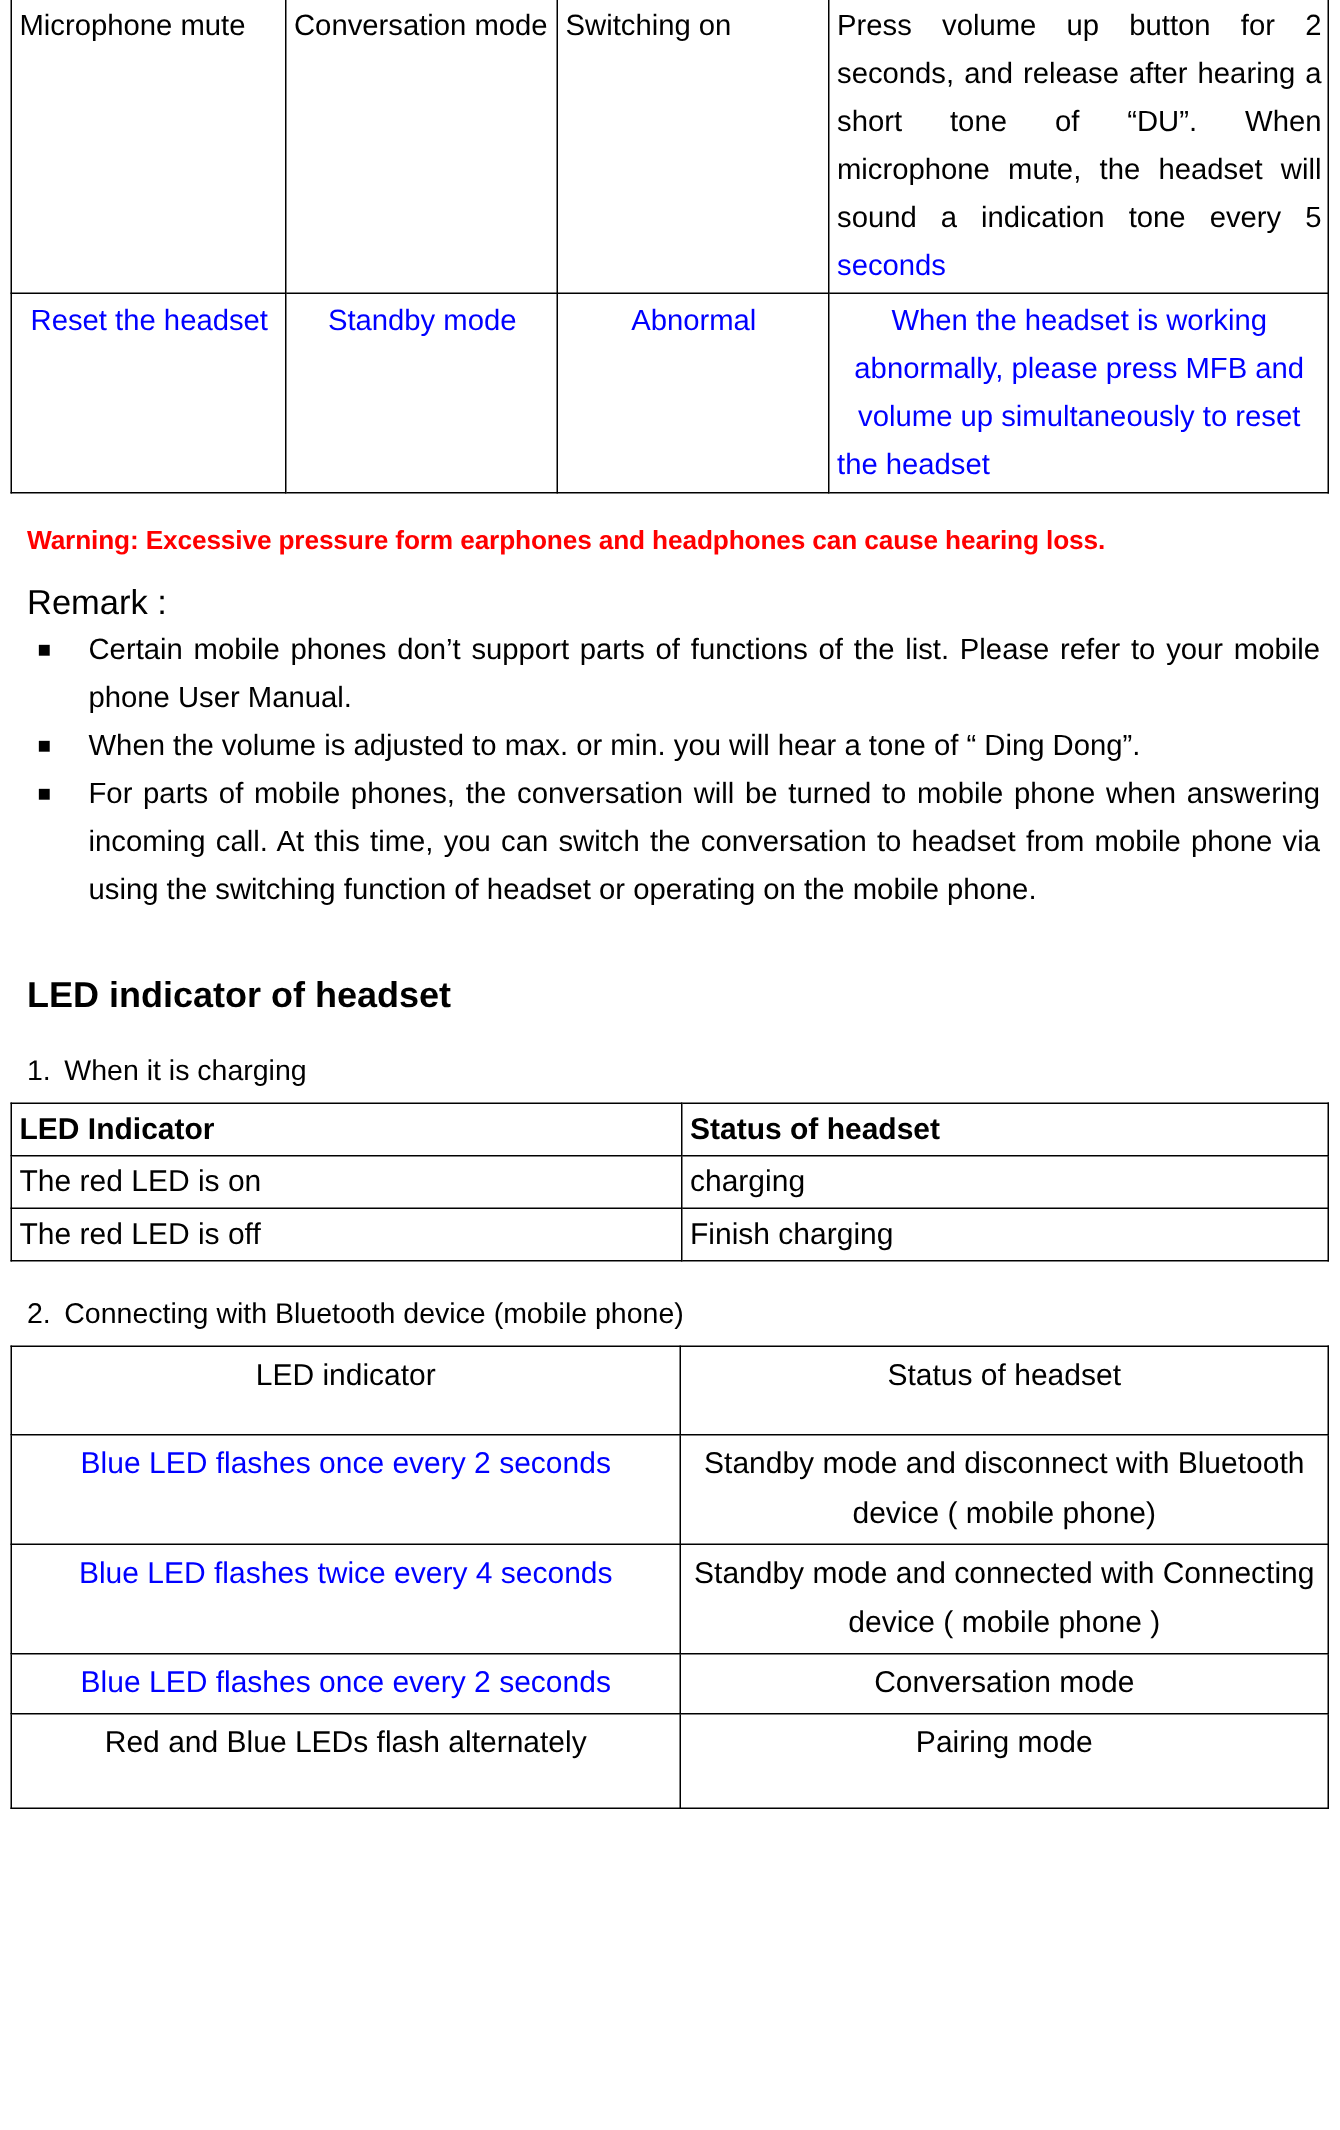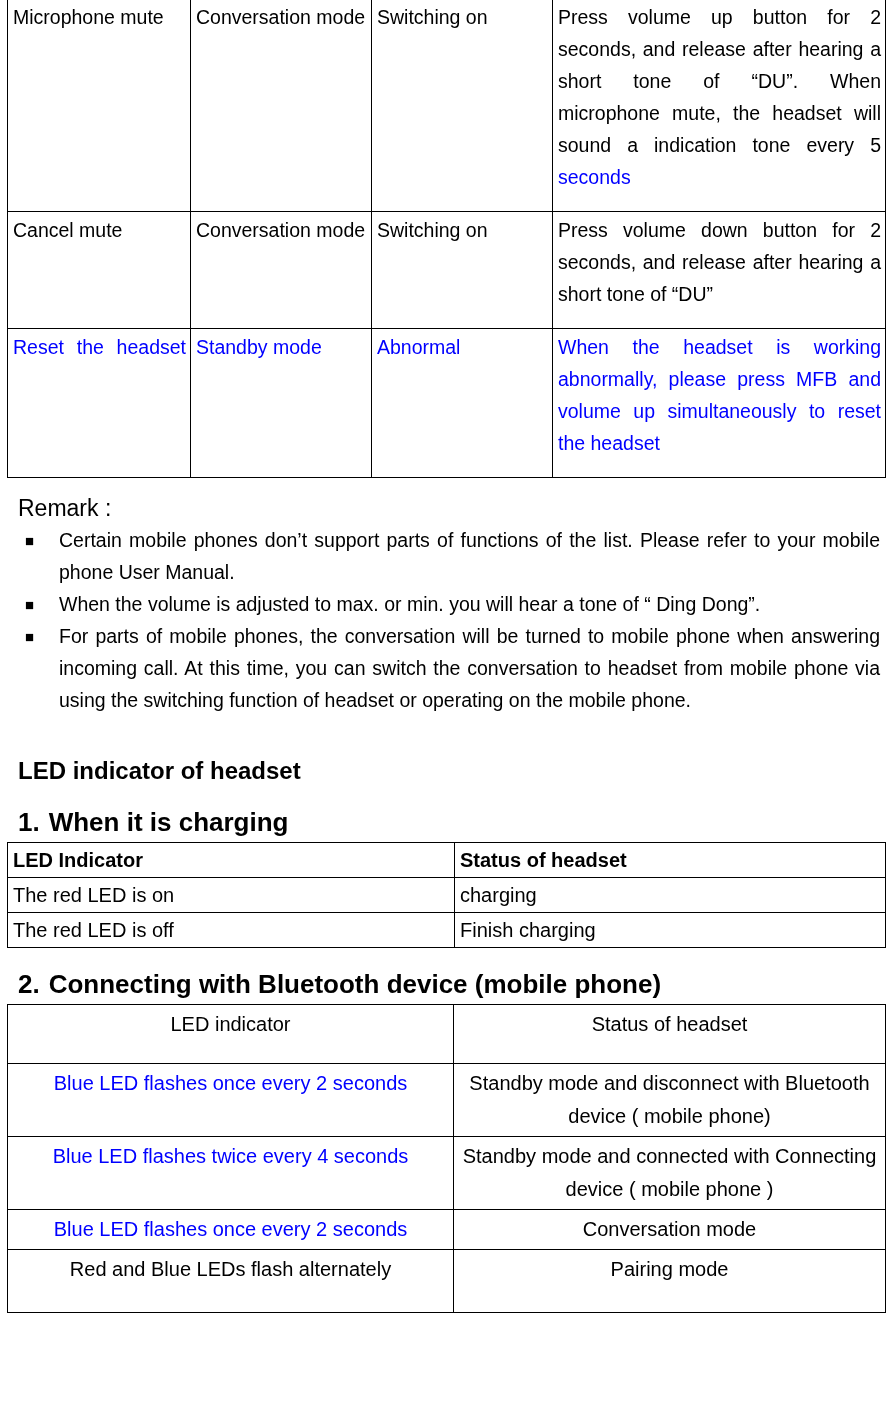--- a/index.html
+++ b/index.html
@@ -24,39 +24,39 @@
 
   
   table {
     border-collapse: collapse;
     width: 100%;
     table-layout: fixed;
   }
   table td, table th {
     border: 1px solid #000000;
     vertical-align: top;
-    padding: 2px 4px 18px 5px;
+    padding: 2px 4px 2px 5px;
     font-weight: normal;
     font-size: 19.5px;
     line-height: 32px;
   }
 
   
   .fn-table {
     margin-top: -2px;
   }
   .fn-table td {
     font-size: 19.5px;
     line-height: 32px;
   }
   .fn-table td.c1 { width: 173px; }
   .fn-table td.c2 { width: 171px; }
   .fn-table td.c3 { width: 171px; }
   .fn-table td.c4 { width: auto; text-align: justify; text-align-last: left; }
-  .fn-table tr.blue td { color: #0000FF; }
+  .fn-table tr.blue td { color: #0000FF; text-align: center; }
   .blue-txt { color: #0000FF; }
 
   
   .force-just {
     text-align: justify;
     text-align-last: left;
   }
   .force-just::after {
     content: "";
     display: inline-block;
@@ -102,22 +102,22 @@
   }
 
   
   h2.section-title {
     font-size: 24px;
     font-weight: bold;
     line-height: 30px;
     margin: 40px 0 0 11px;
   }
   h3.sub-title {
-    font-size: 26px;
-    font-weight: bold;
+    font-size: 19px;
+    font-weight: normal;
     line-height: 28px;
     margin: 22px 0 6px 11px;
   }
   h3.sub-title .num { margin-right: 9px; }
 
   
   .charge-table td {
     font-size: 20px;
     line-height: 32px;
     padding: 1px 4px 1px 5px;
@@ -143,35 +143,30 @@
 <div class="page">
 
   <table class="fn-table">
     <tbody>
       <tr>
         <td class="c1">Microphone mute</td>
         <td class="c2">Conversation mode</td>
         <td class="c3">Switching on</td>
         <td class="c4"><span>Press volume up button for 2 seconds, and release after hearing a short tone of “DU”. When microphone mute, the headset will sound a indication tone every 5 </span><span class="blue-txt">seconds</span></td>
       </tr>
-      <tr>
-        <td class="c1">Cancel mute</td>
-        <td class="c2">Conversation mode</td>
-        <td class="c3">Switching on</td>
-        <td class="c4">Press volume down button for 2 seconds, and release after hearing a short tone of “DU”</td>
-      </tr>
       <tr class="blue">
         <td class="c1 force-just">Reset the headset</td>
         <td class="c2">Standby mode</td>
         <td class="c3">Abnormal</td>
         <td class="c4">When the headset is working abnormally, please press MFB and volume up simultaneously to reset the headset</td>
       </tr>
     </tbody>
   </table>
 
+  <p class="warning">Warning: Excessive pressure form earphones and headphones can cause hearing loss.</p>
 
   <p class="remark-label">Remark :</p>
   <ul class="remarks">
     <li>
       <span class="bullet">■</span>
       <span>Certain mobile phones don’t support parts of functions of the list. Please refer to your mobile phone User Manual.</span>
     </li>
     <li>
       <span class="bullet">■</span>
       <span>When the volume is adjusted to max. or min. you will hear a tone of “ Ding Dong”.</span>

